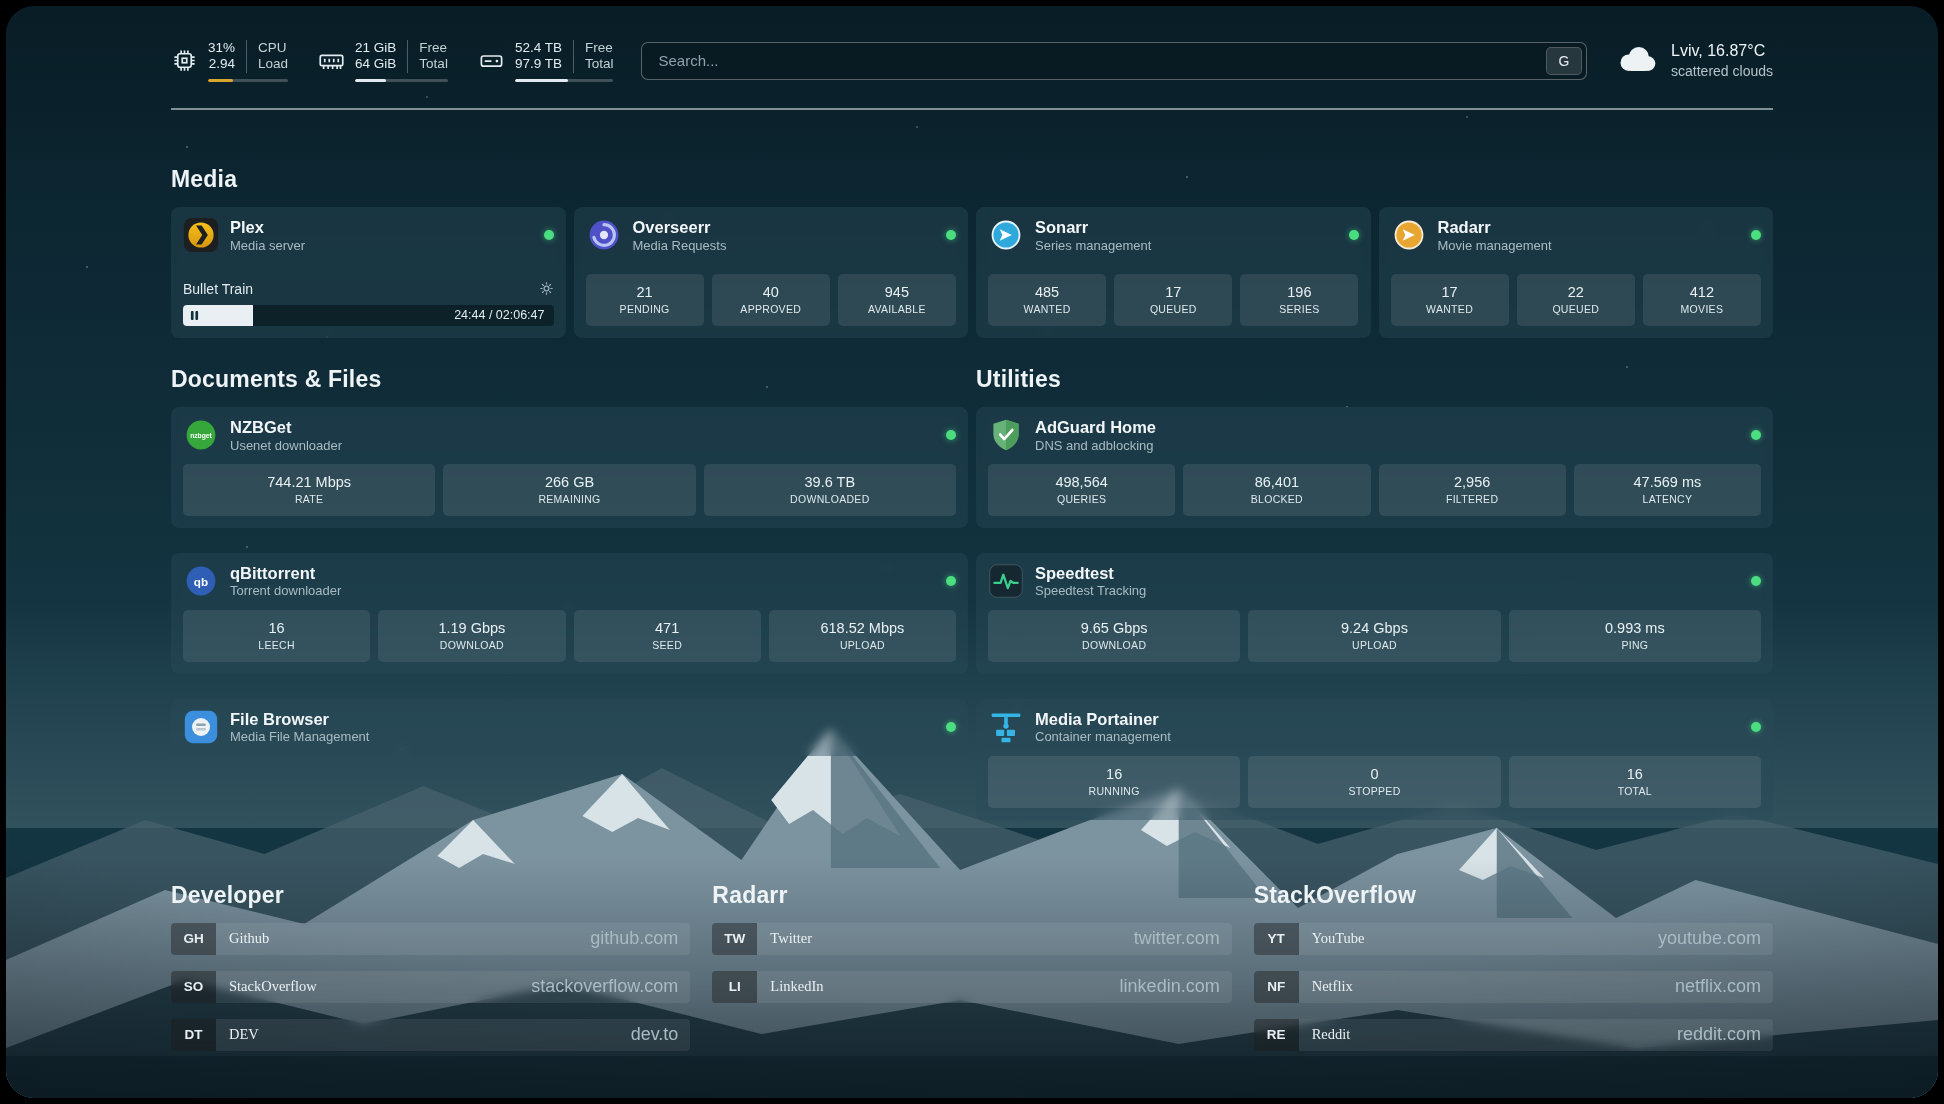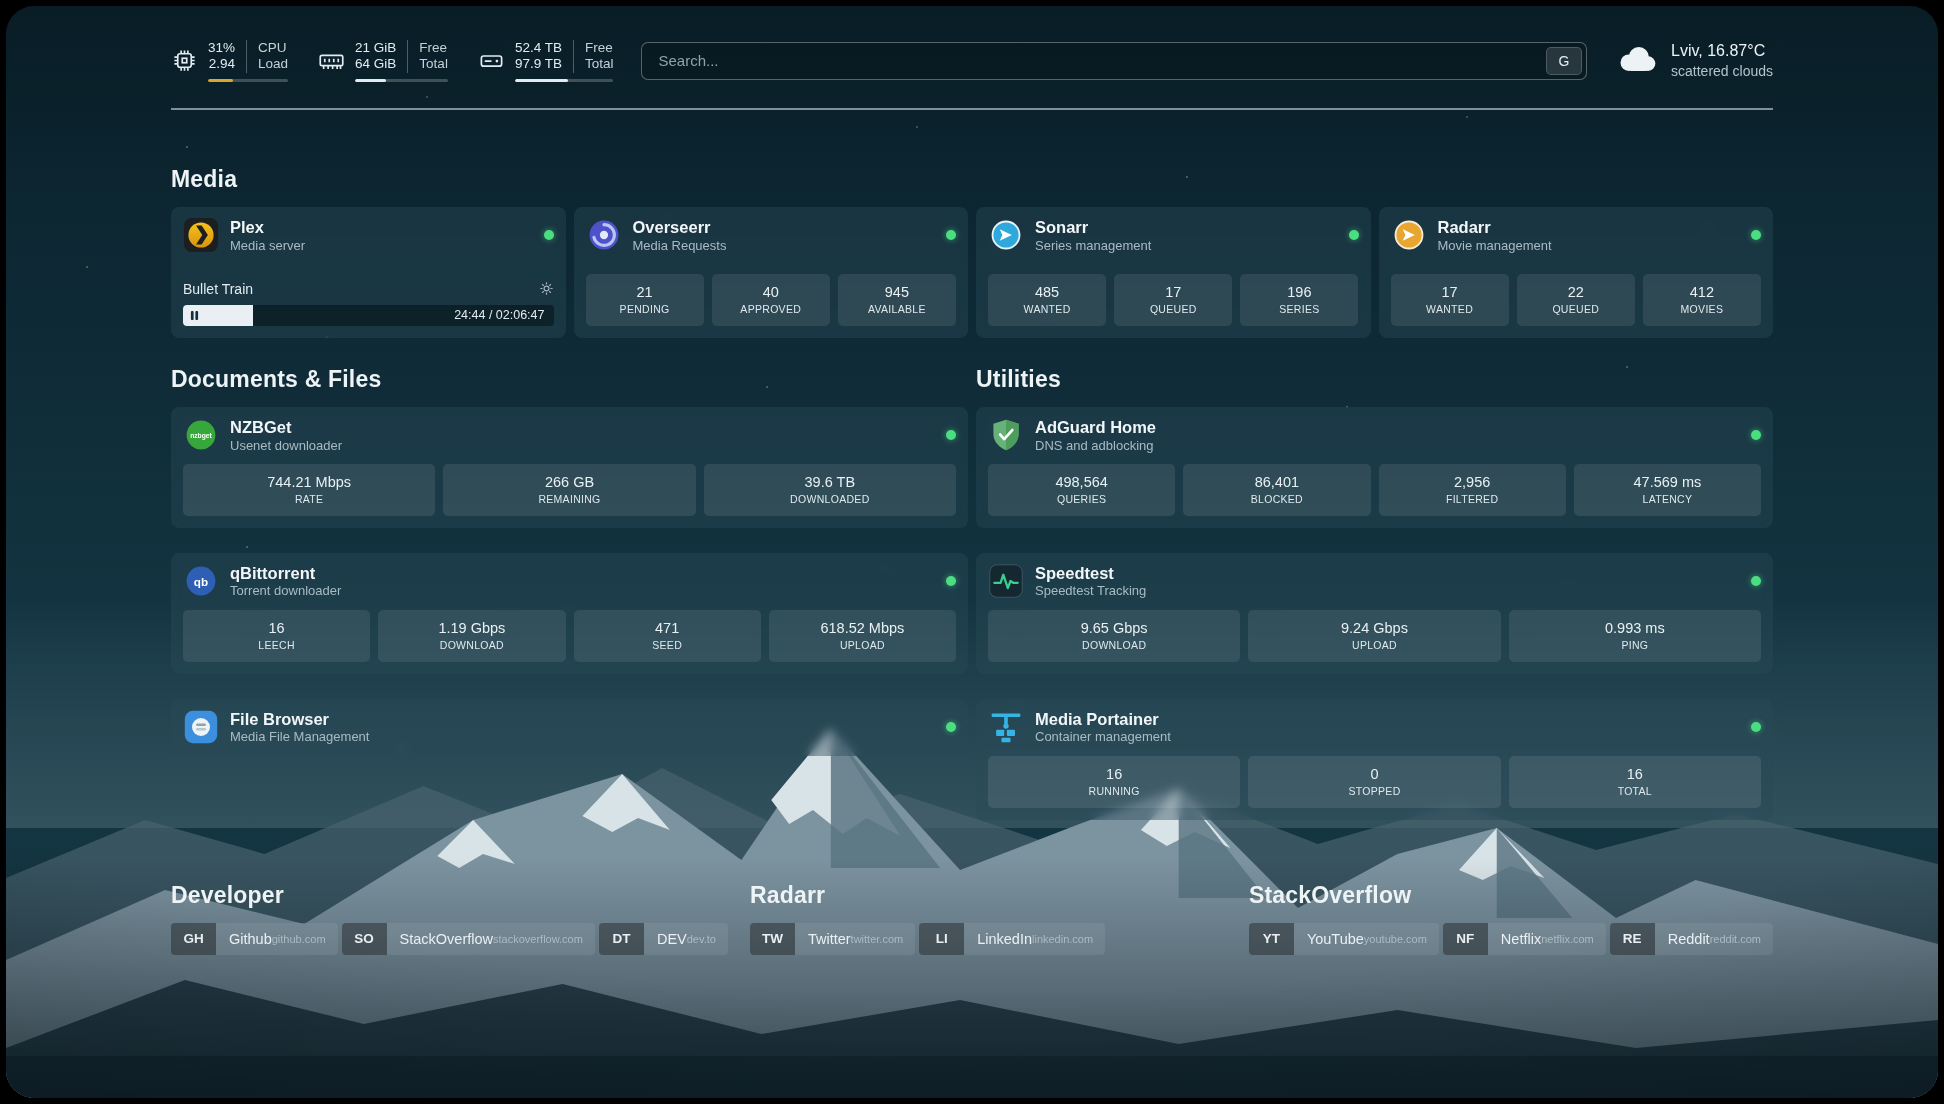--- a/index.html
+++ b/index.html
@@ -101,32 +101,32 @@
   .gear{margin-left:auto;cursor:pointer;display:flex;}
   .plex-strip{position:relative;height:21px;border-radius:4px;background:rgba(4,14,20,.55);overflow:hidden;display:flex;align-items:center;}
   .plex-fill{position:absolute;left:0;top:0;bottom:0;background:#e9eff2;}
   .pause{position:relative;z-index:2;margin-left:7px;display:flex;cursor:pointer;}
   .plex-time{position:relative;z-index:2;margin-left:auto;padding-right:9px;font-size:12.5px;color:#e3ecf0;}
   
   .columns{display:grid;grid-template-columns:1fr 1fr;gap:8px;margin-top:28px;}
   .colcards{display:flex;flex-direction:column;gap:25px;}
   
   .bookmarks{display:grid;grid-template-columns:repeat(3,1fr);gap:22px;margin-top:62px;padding-bottom:52px;}
-  .bm-list{display:flex;flex-direction:row;gap:4px;margin-top:10px;}
+  .bm-list{display:flex;flex-direction:column;gap:16px;margin-top:10px;}
   .bm-row{
     display:flex;align-items:center;height:32px;border-radius:4px;overflow:hidden;
     background:rgba(255,255,255,.08);backdrop-filter:blur(4px);cursor:pointer;
   }
   .bm-abbr{
     width:45px;align-self:stretch;background:rgba(0,0,0,.38);
     display:flex;align-items:center;justify-content:center;
     font-size:13.5px;font-weight:700;color:#e8eef1;flex:none;
   }
-  .bm-name{padding-left:13px;font-size:14.5px;color:#eaf0f3;}
-  .bm-url{margin-left:auto;padding-right:12px;font-size:11px;color:#a9bcc4;}
+  .bm-name{padding-left:13px;font-size:14.5px;color:#eaf0f3;font-family:Liberation Serif, serif;}
+  .bm-url{margin-left:auto;padding-right:12px;font-size:18px;color:#a9bcc4;}
 </style>
 </head>
 <body>
 
 <div class="screen">
 
   <div class="stars">
       <i></i>
     </div>
   <svg class="mountains" viewBox="0 0 1944 520" preserveAspectRatio="none" aria-hidden="true">

